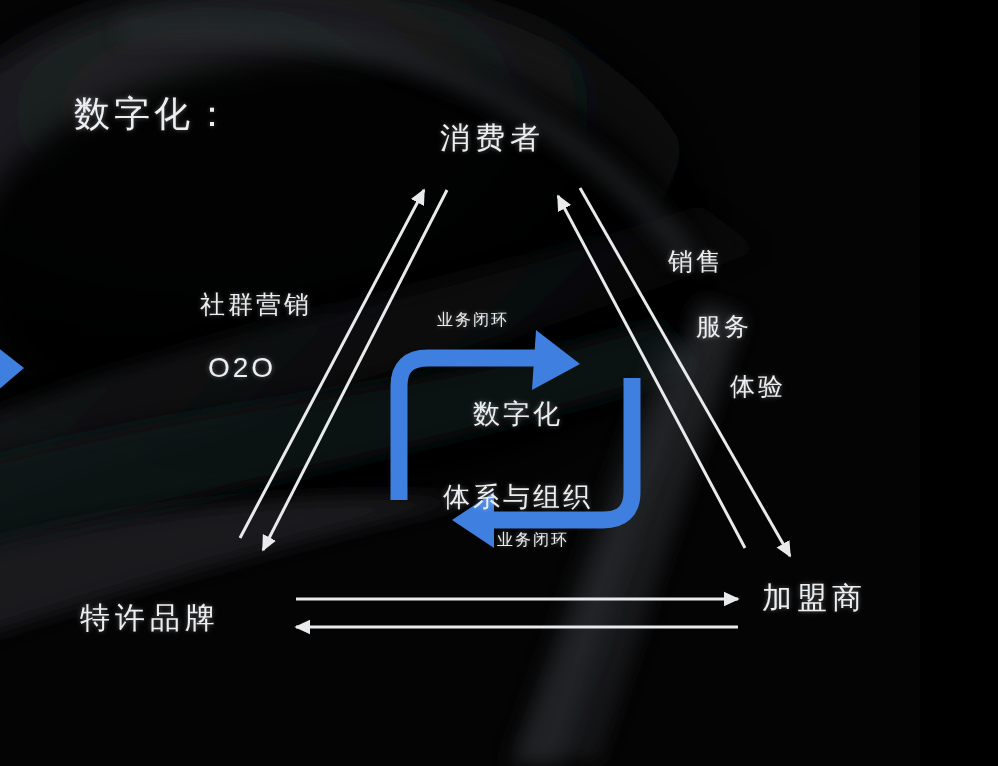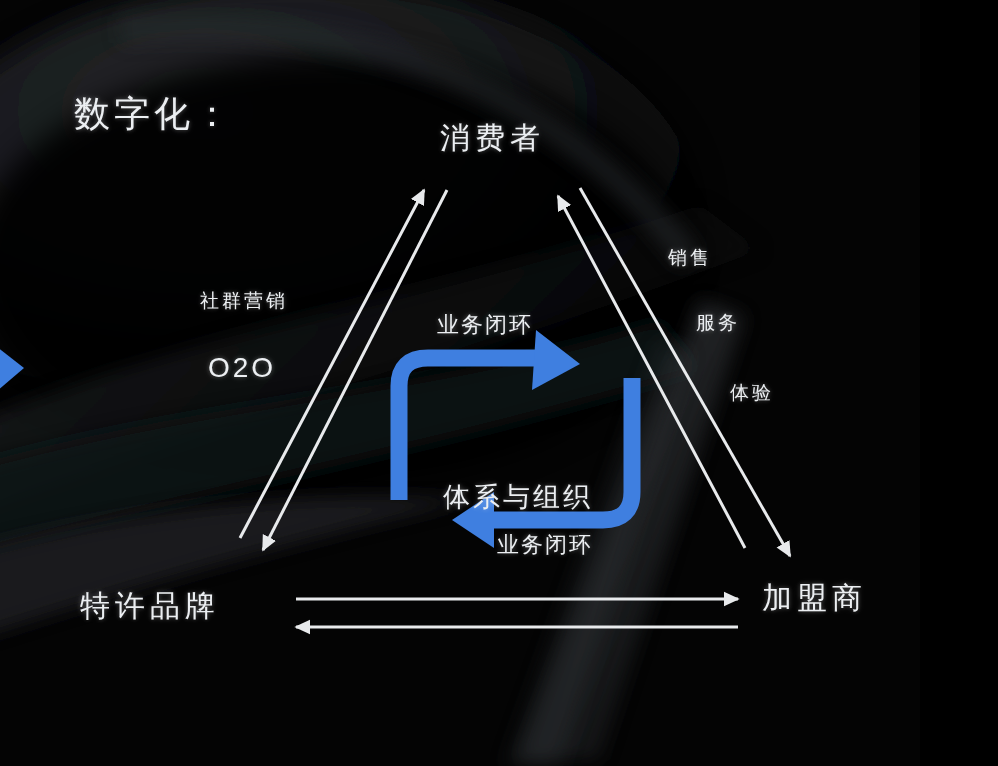--- a/index.html
+++ b/index.html
@@ -35,25 +35,25 @@
   .node-label {
     font-size: 30px;
     letter-spacing: 5px;
     text-align: center;
   }
   .title-label {
     font-size: 36px;
     letter-spacing: 4px;
   }
   .edge-label {
-    font-size: 19px;
+    font-size: 25px;
     letter-spacing: 3px;
   }
   .cycle-label {
-    font-size: 22px;
+    font-size: 16px;
     letter-spacing: 2px;
   }
   .center-label {
     font-size: 27px;
     letter-spacing: 3px;
     text-align: center;
     line-height: 1.42;
   }
   .bottom-label {
     font-size: 24px;
@@ -159,36 +159,37 @@
 
     <polygon points="536,330 580,364 532,390" fill="#3f7fe0"></polygon>
 
     <polygon points="494,492 494,548 452,520" fill="#3f7fe0"></polygon>
   </svg>
 
   <div class="lbl title-label" style="left:74px; top:90px;">数字化：</div>
 
   <div class="lbl node-label" style="left:440px; top:118px;">消费者</div>
 
-  <div class="lbl node-label" style="left:80px; top:586px;">特许品牌</div>
+  <div class="lbl node-label" style="left:80px; top:598px;">特许品牌</div>
 
   <div class="lbl node-label" style="left:762px; top:578px;">加盟商</div>
 
   <div class="lbl edge-label" style="left:200px; top:288px;">社群营销</div>
 
   <div class="lbl o2o-label" style="left:208px; top:352px;">O2O</div>
 
   <div class="lbl edge-label" style="left:668px; top:245px;">销售</div>
 
   <div class="lbl edge-label" style="left:696px; top:310px;">服务</div>
 
-  <div class="lbl edge-label" style="left:730px; top:380px;text-align:right;">体验</div>
+  <div class="lbl edge-label" style="left:730px; top:370px;text-align:right;">体验</div>
 
   <div class="lbl cycle-label" style="left:437px; top:310px;">业务闭环</div>
 
   <div class="lbl cycle-label" style="left:497px; top:530px;">业务闭环</div>
 
+  <div class="lbl center-label" style="left:428px; top:395px; width:180px;">数字化</div>
 
   <div class="lbl center-label" style="left:418px; top:438px; width:200px;margin-top:40px;">体系与组织</div>
 
 
 
 </div>
 
 </body></html>

